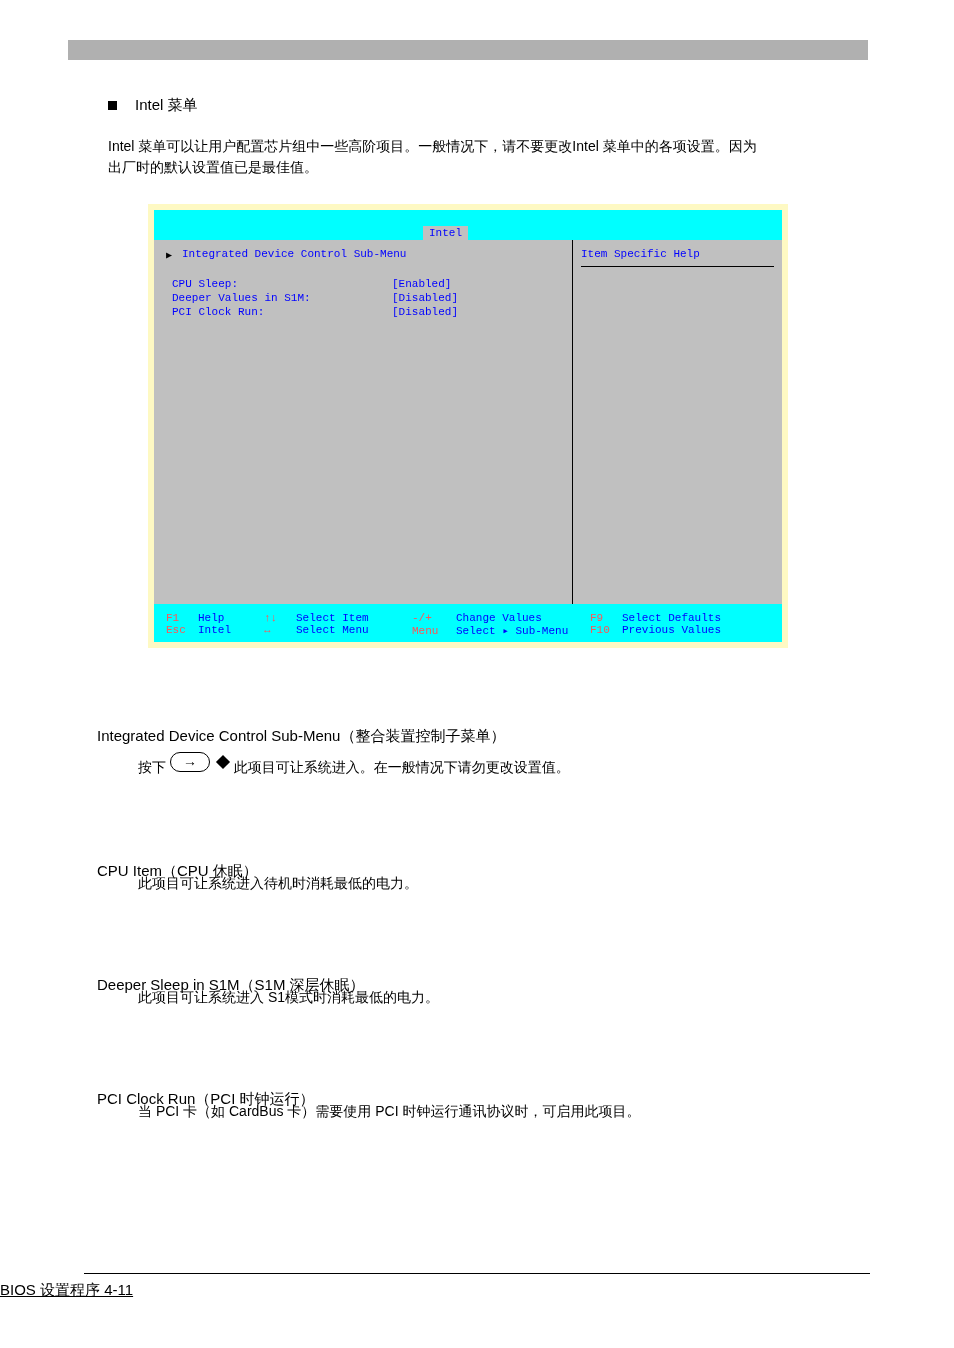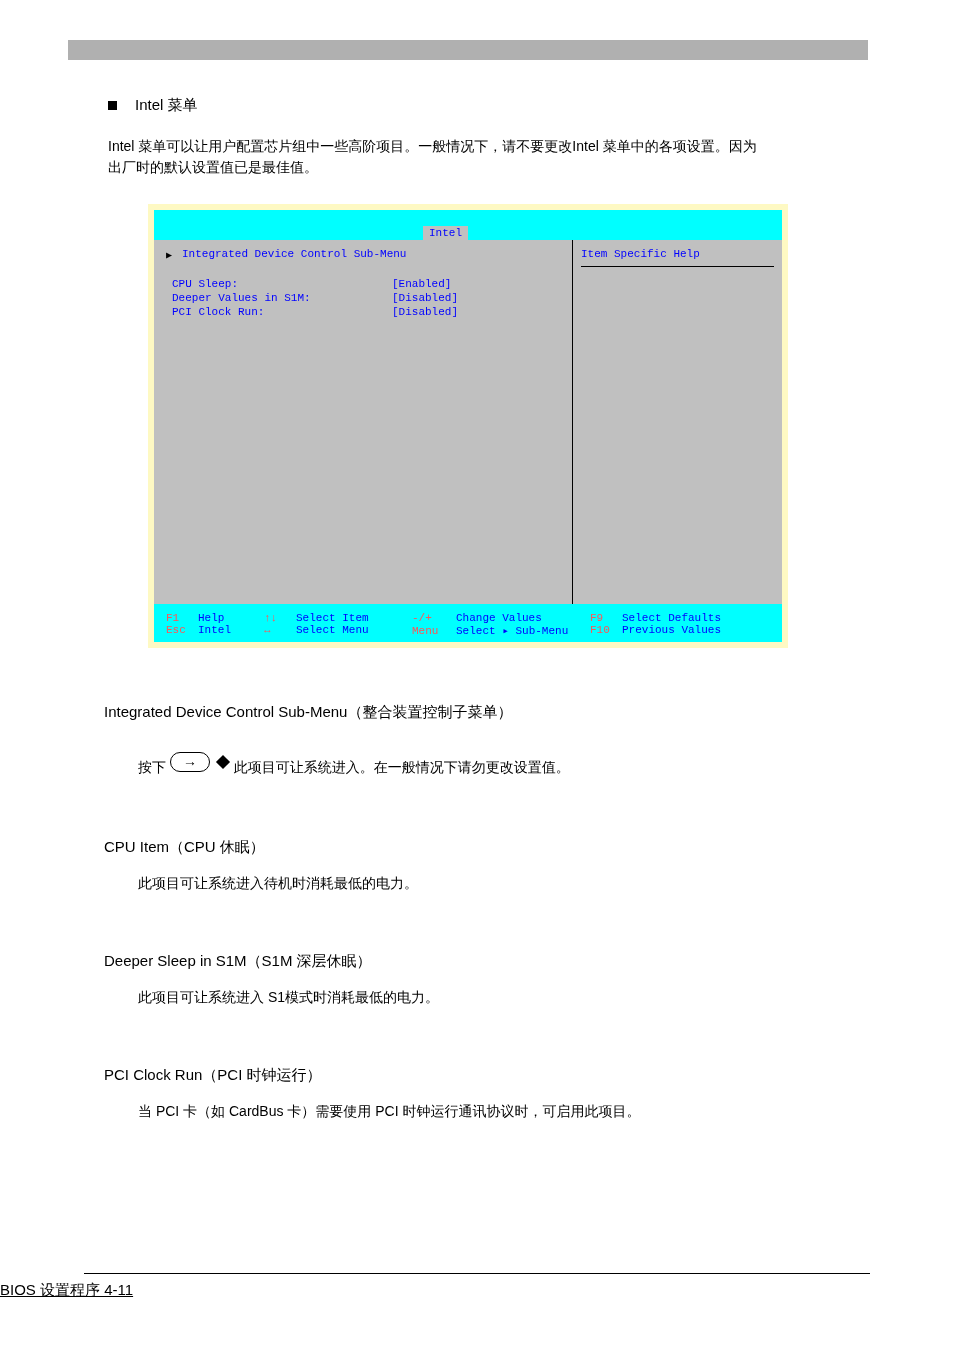--- a/index.html
+++ b/index.html
@@ -128,23 +128,24 @@
   }
   .bios-foot-row .key { color: #f55; width: 32px; display:inline-block; }
   .bios-foot-row .lbl { color: #00f; display:inline-block; }
   .col1 { width: 90px; }
   .col2 { width: 140px; }
   .col3 { width: 170px; }
   .col4 { width: 160px; }
   
   .item-heading {
     position: absolute;
-    left: 104px;
+    left: 97px;
     font-size: 15px;
     font-family: Arial, sans-serif;
+    margin-top: 24px;
   }
   .item-text {
     position: absolute;
     left: 138px;
     width: 630px;
     font-size: 14px;
     line-height: 1.5;
   }
   .key-icon {
     display: inline-flex;

